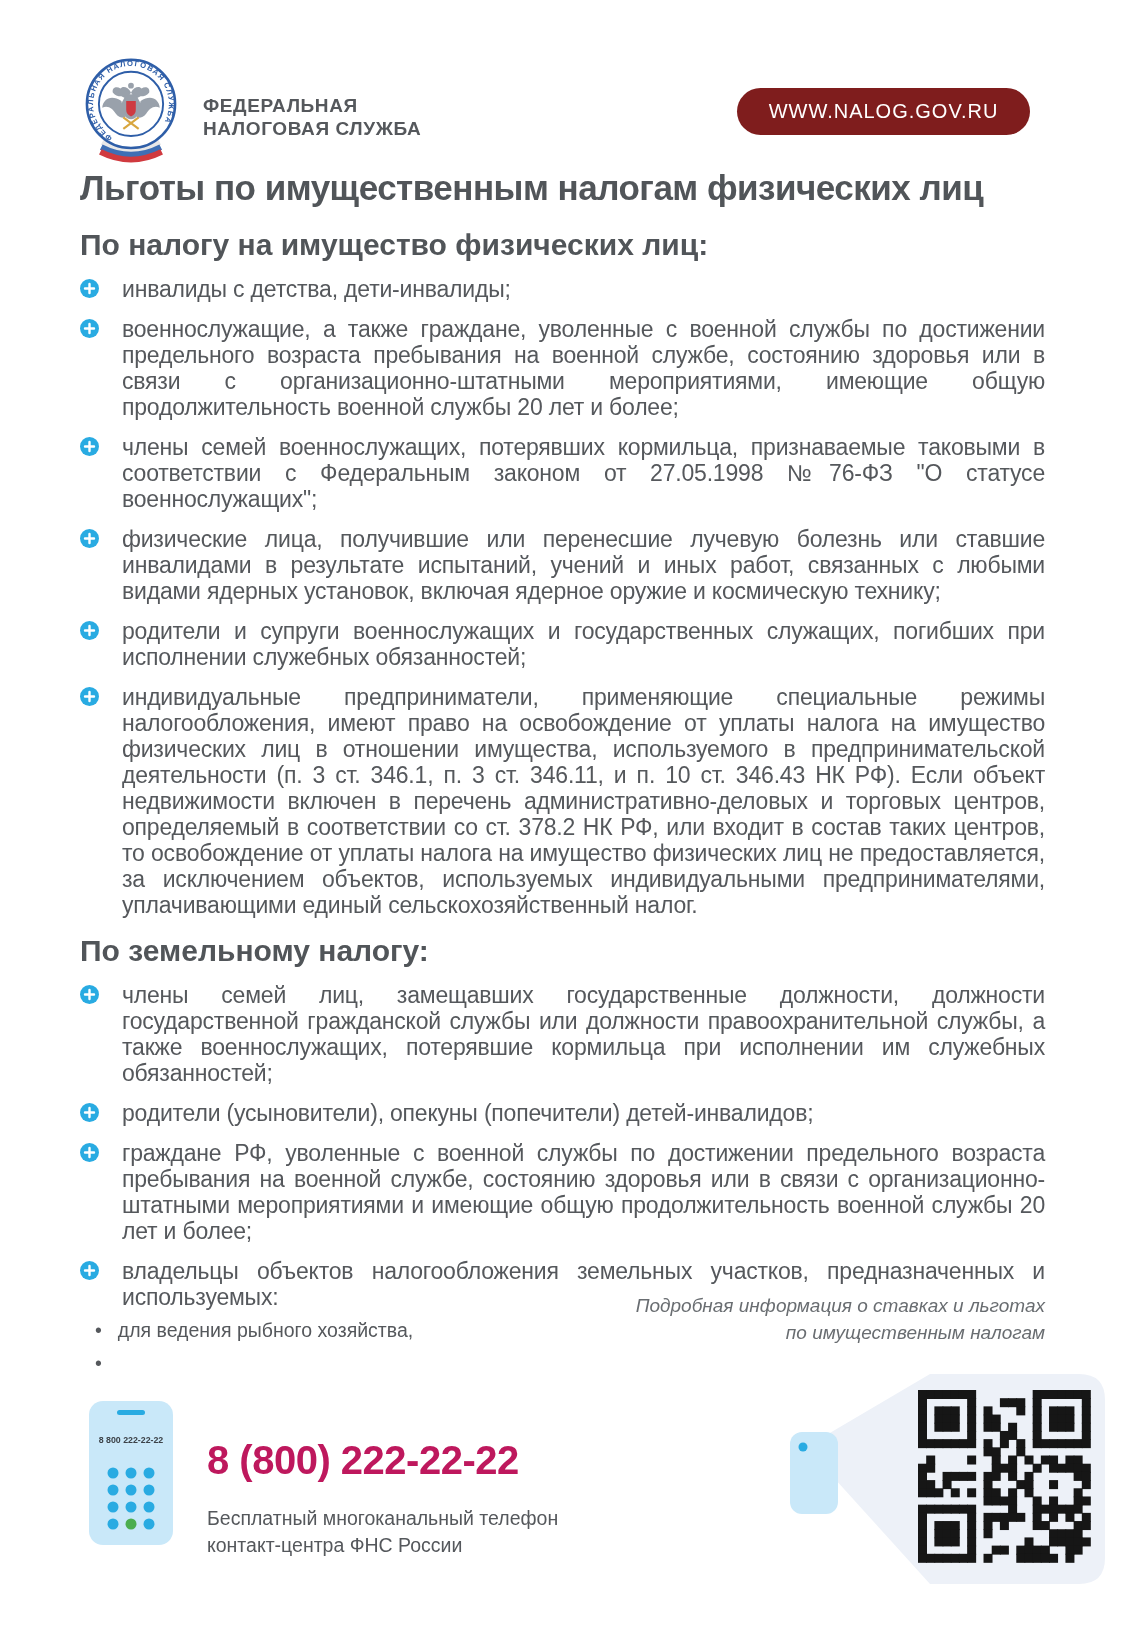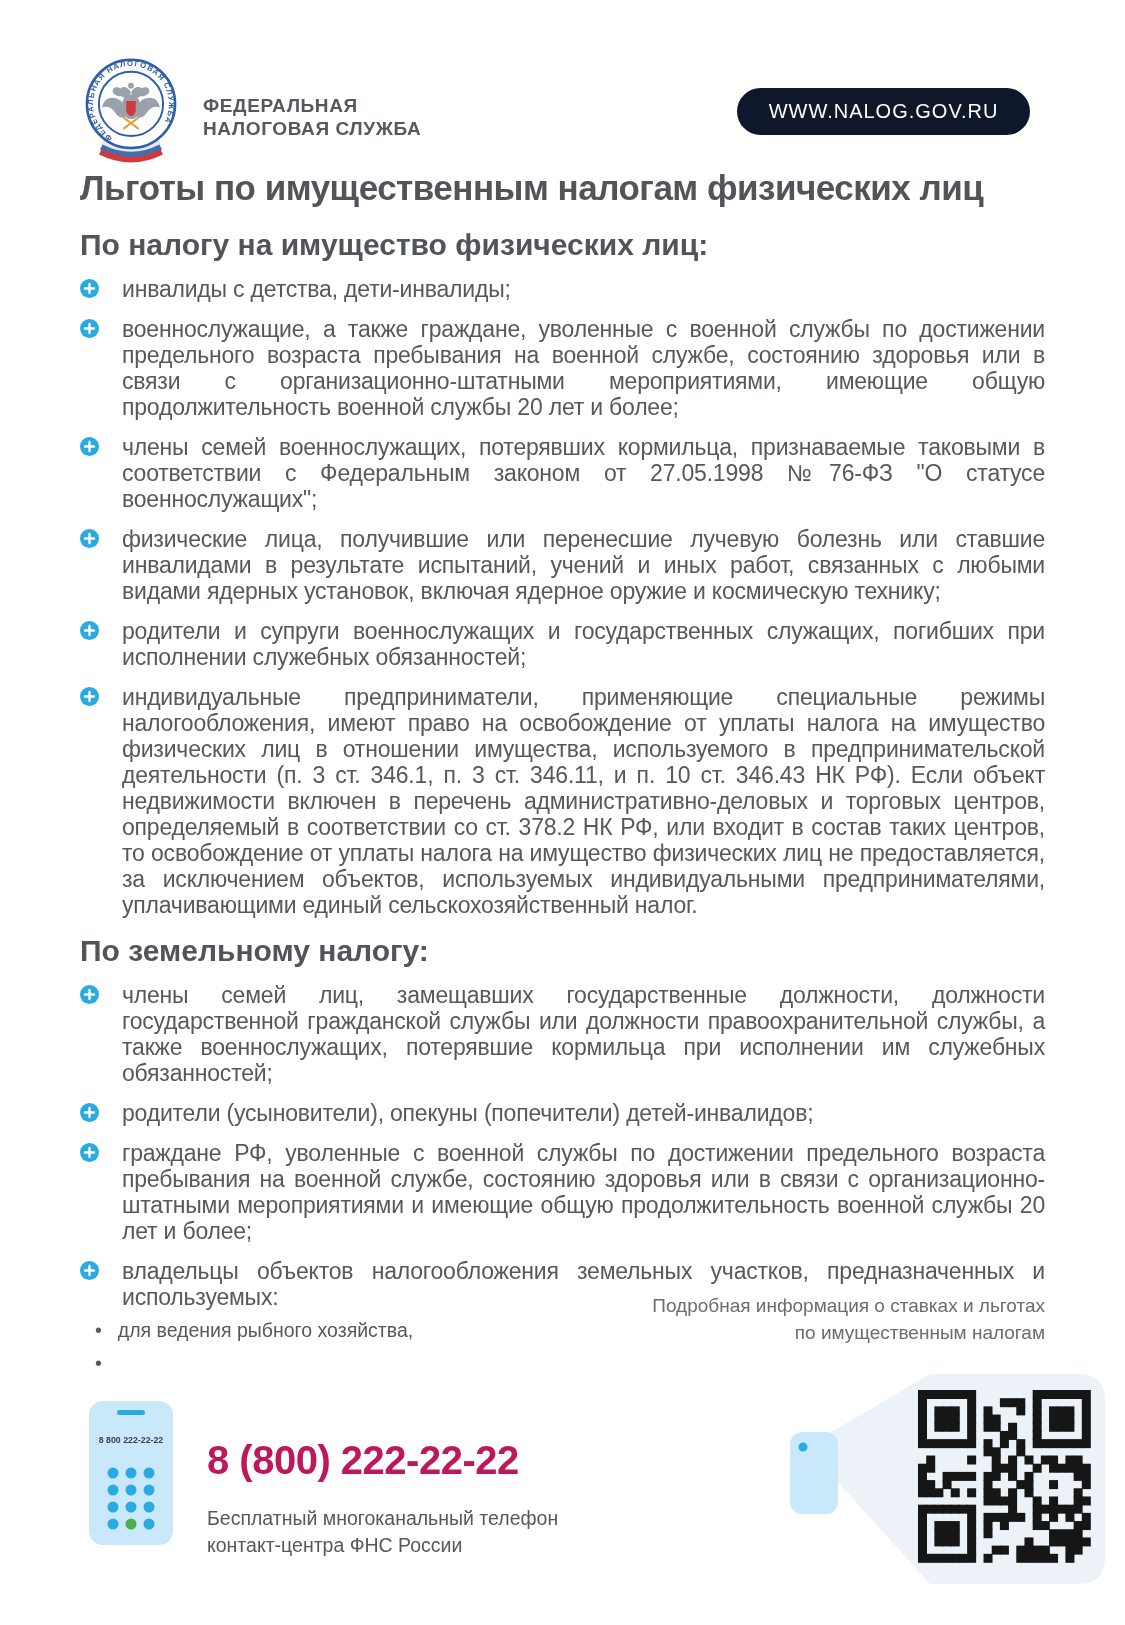--- a/index.html
+++ b/index.html
@@ -13,21 +13,21 @@
   }
   
   .logo-wrap{position:absolute;left:83px;top:56px;width:96px;height:116px;}
   .brand-text{
     position:absolute;left:203px;top:94px;
     font-size:19px;font-weight:bold;line-height:23px;
     letter-spacing:.6px;color:#55585C;text-transform:uppercase;
   }
   .site-pill{
     position:absolute;left:737px;top:88px;width:293px;height:47px;
-    background:#0f172a;border-radius:24px;border:none;
+    background:#7f1d1d;border-radius:24px;border:none;
     display:flex;align-items:center;justify-content:center;
     color:#ffffff;font-size:20px;letter-spacing:1px;font-weight:500;
     font-family:"Liberation Sans",sans-serif;cursor:pointer;
   }
   
   .content{
     position:absolute;left:80px;top:168px;width:965px;
     color:#55585C;
   }
   .main-title{
@@ -46,21 +46,21 @@
     margin:0;flex:1;
     font-size:23px;line-height:26px;letter-spacing:-.2px;
     text-align:justify;text-justify:inter-word;color:#55585C;
   }
   li.dot-item{display:flex;gap:16px;margin:7px 0 0 15px;}
   li.dot-item .dot{flex:0 0 auto;font-size:19.5px;line-height:26px;color:#55585C;}
   li.dot-item p{margin:0;font-size:19.5px;line-height:26px;color:#55585C;}
   
   .note{
     position:absolute;right:80px;top:1292px;
-    text-align:right;
+    text-align:right;font-style:italic;
     font-size:19px;line-height:27px;color:#696D71;
   }
   
   .phone-illustration{position:absolute;left:89px;top:1401px;}
   .phone-block{position:absolute;left:207px;top:1438px;}
   .phone-number{
     font-size:40px;font-weight:bold;color:#be185d;letter-spacing:-.5px;
   }
   .phone-desc{
     margin-top:22px;font-size:19.5px;line-height:27px;color:#55585C;

